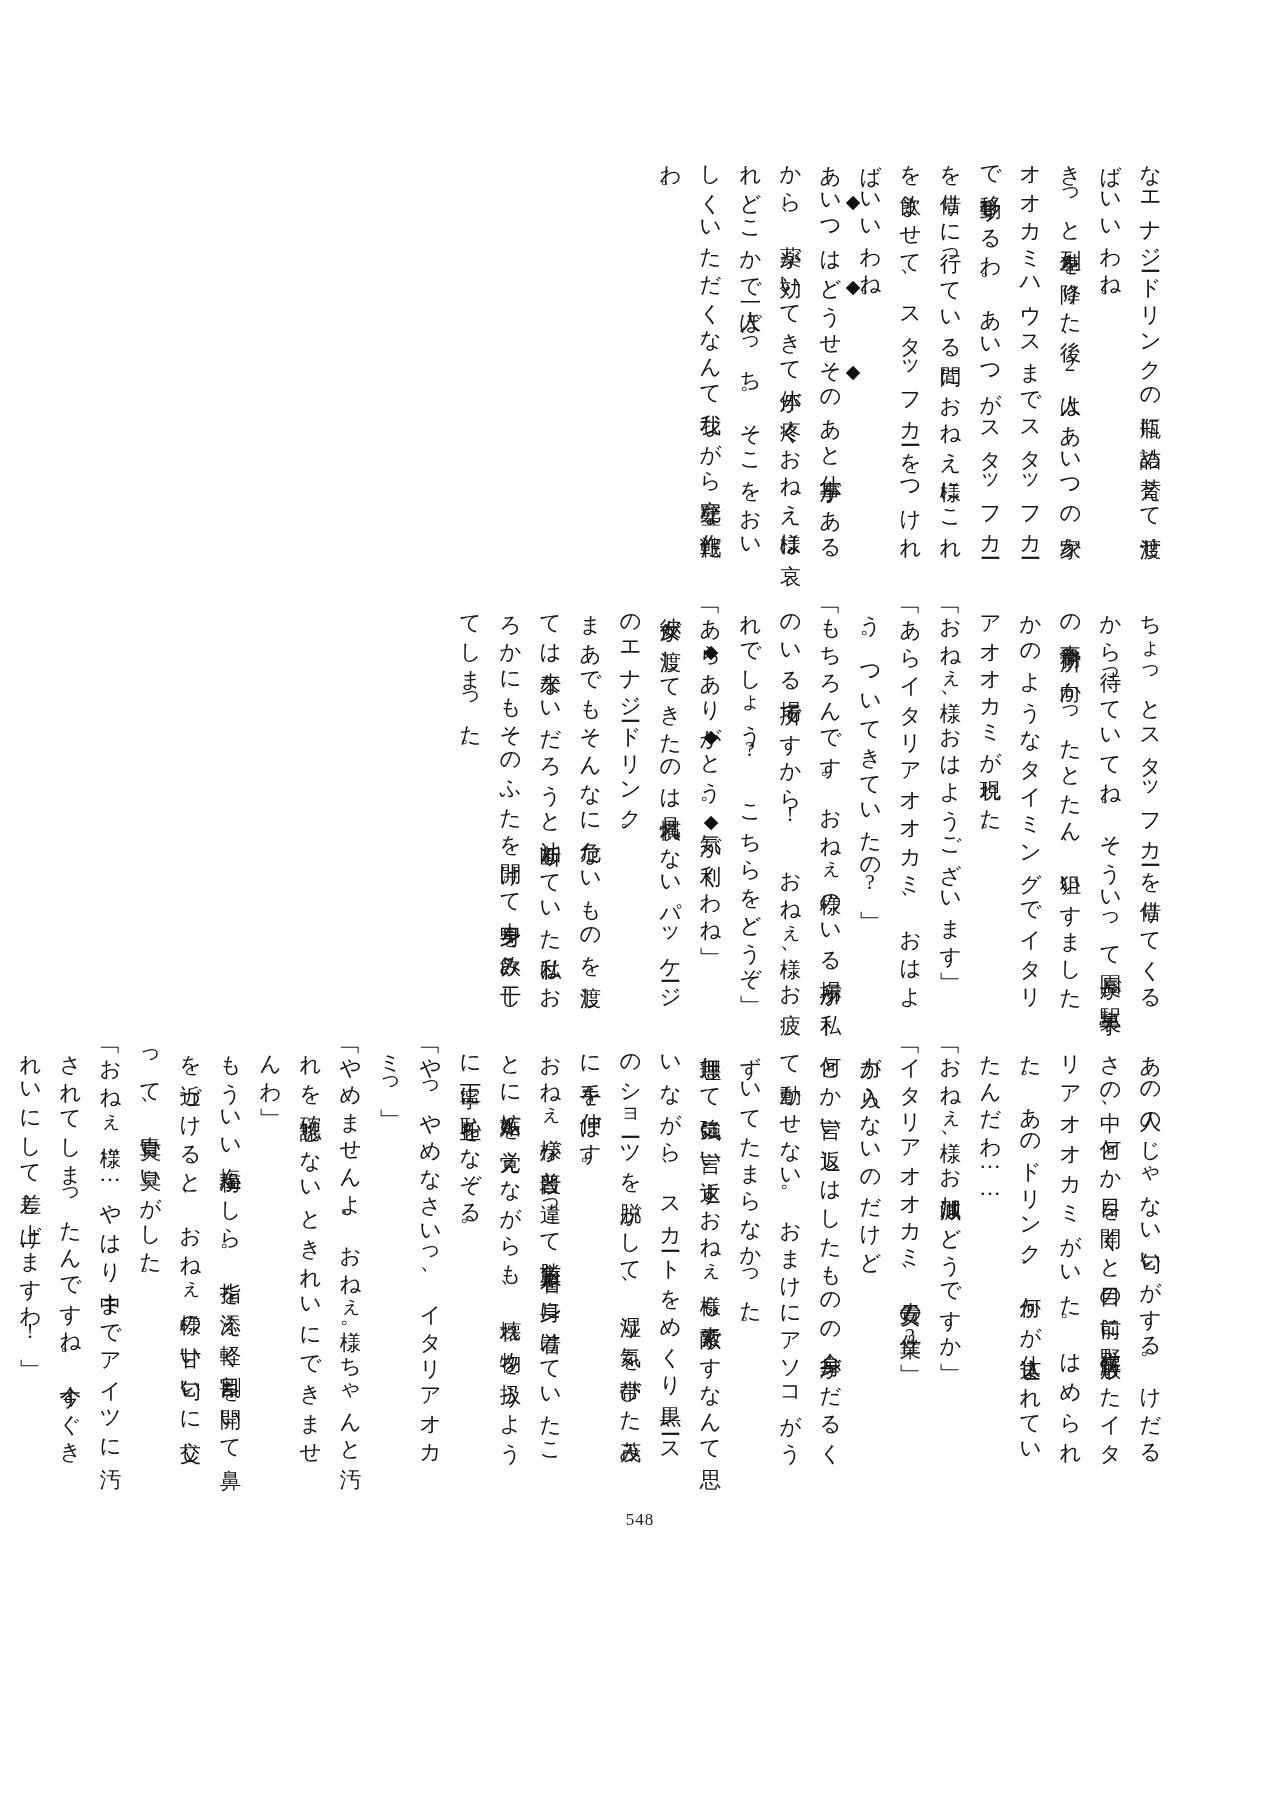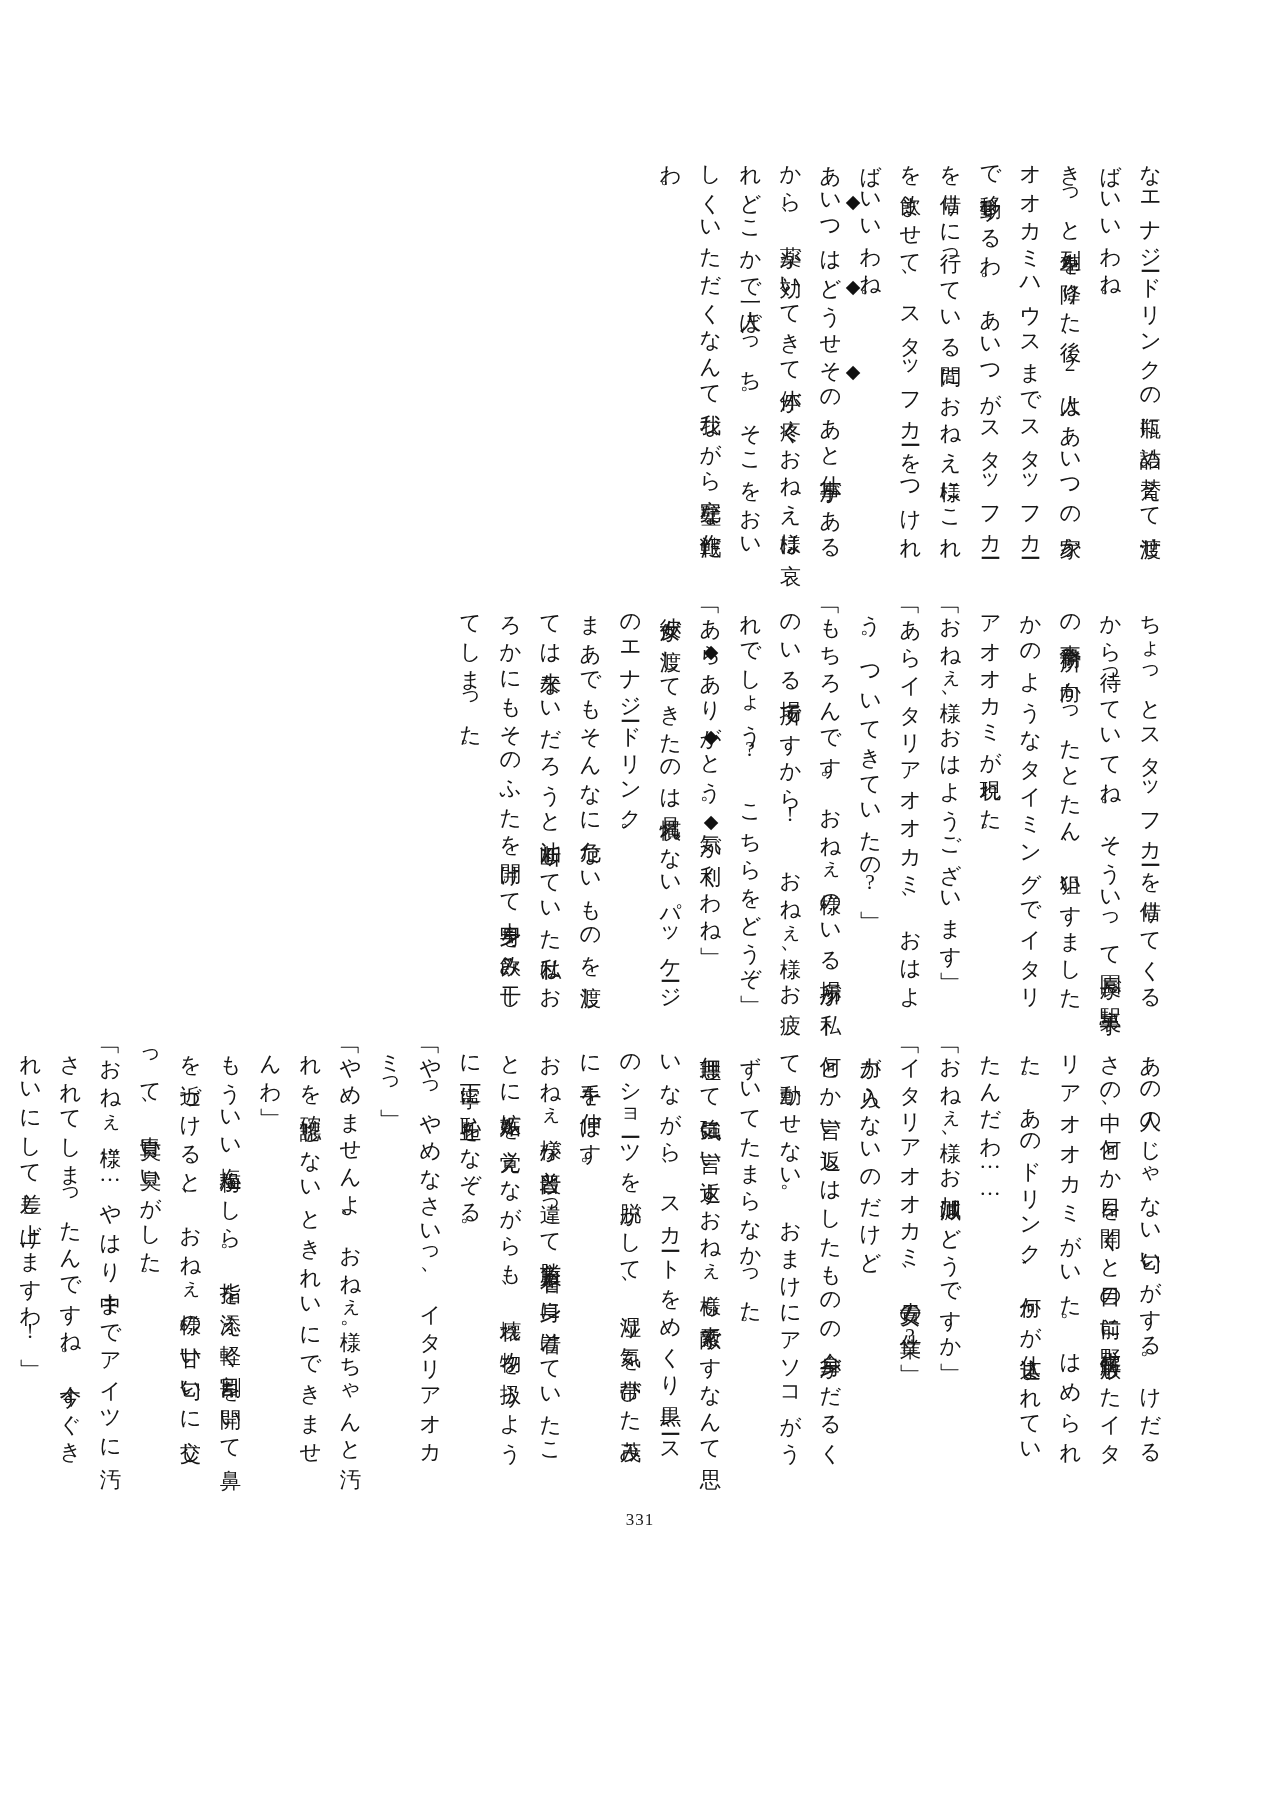--- a/index.html
+++ b/index.html
@@ -130,15 +130,15 @@
 何とか言い返しはしたものの全身がだるくて動かせない。おまけにアソコがうずいてたまらなかった。
 無理して強気に言い返すおねぇ様も素敵ですなんて思いながら、スカートをめくり黒レースのショーツを脱がして、湿り気を帯びた茂みに手を伸ばす。
 おねぇ様が普段と違って勝負下着を身に着けていたことに嫉妬を覚えながらも、壊れ物を扱うように丁寧に恥丘をなぞる。
 「やっやめなさいっ、イタリアオカミっ」
 「やめませんよ、おねぇ様。ちゃんと汚れを確認しないときれいにできませんわ」
 もういい塩梅かしら。指を添え軽く割目を開いて鼻を近づけると、おねぇ様の甘い匂いに交じって、青臭い臭いがした。
 「おねぇ様……やはり中までアイツに汚されてしまったんですね。今すぐきれいにして差し上げますわ!」</div>
 
   </div>
 
-  <div class="page-number">331</div>
+  <div class="page-number">548</div>
 
 </div>
 
 </body></html>

